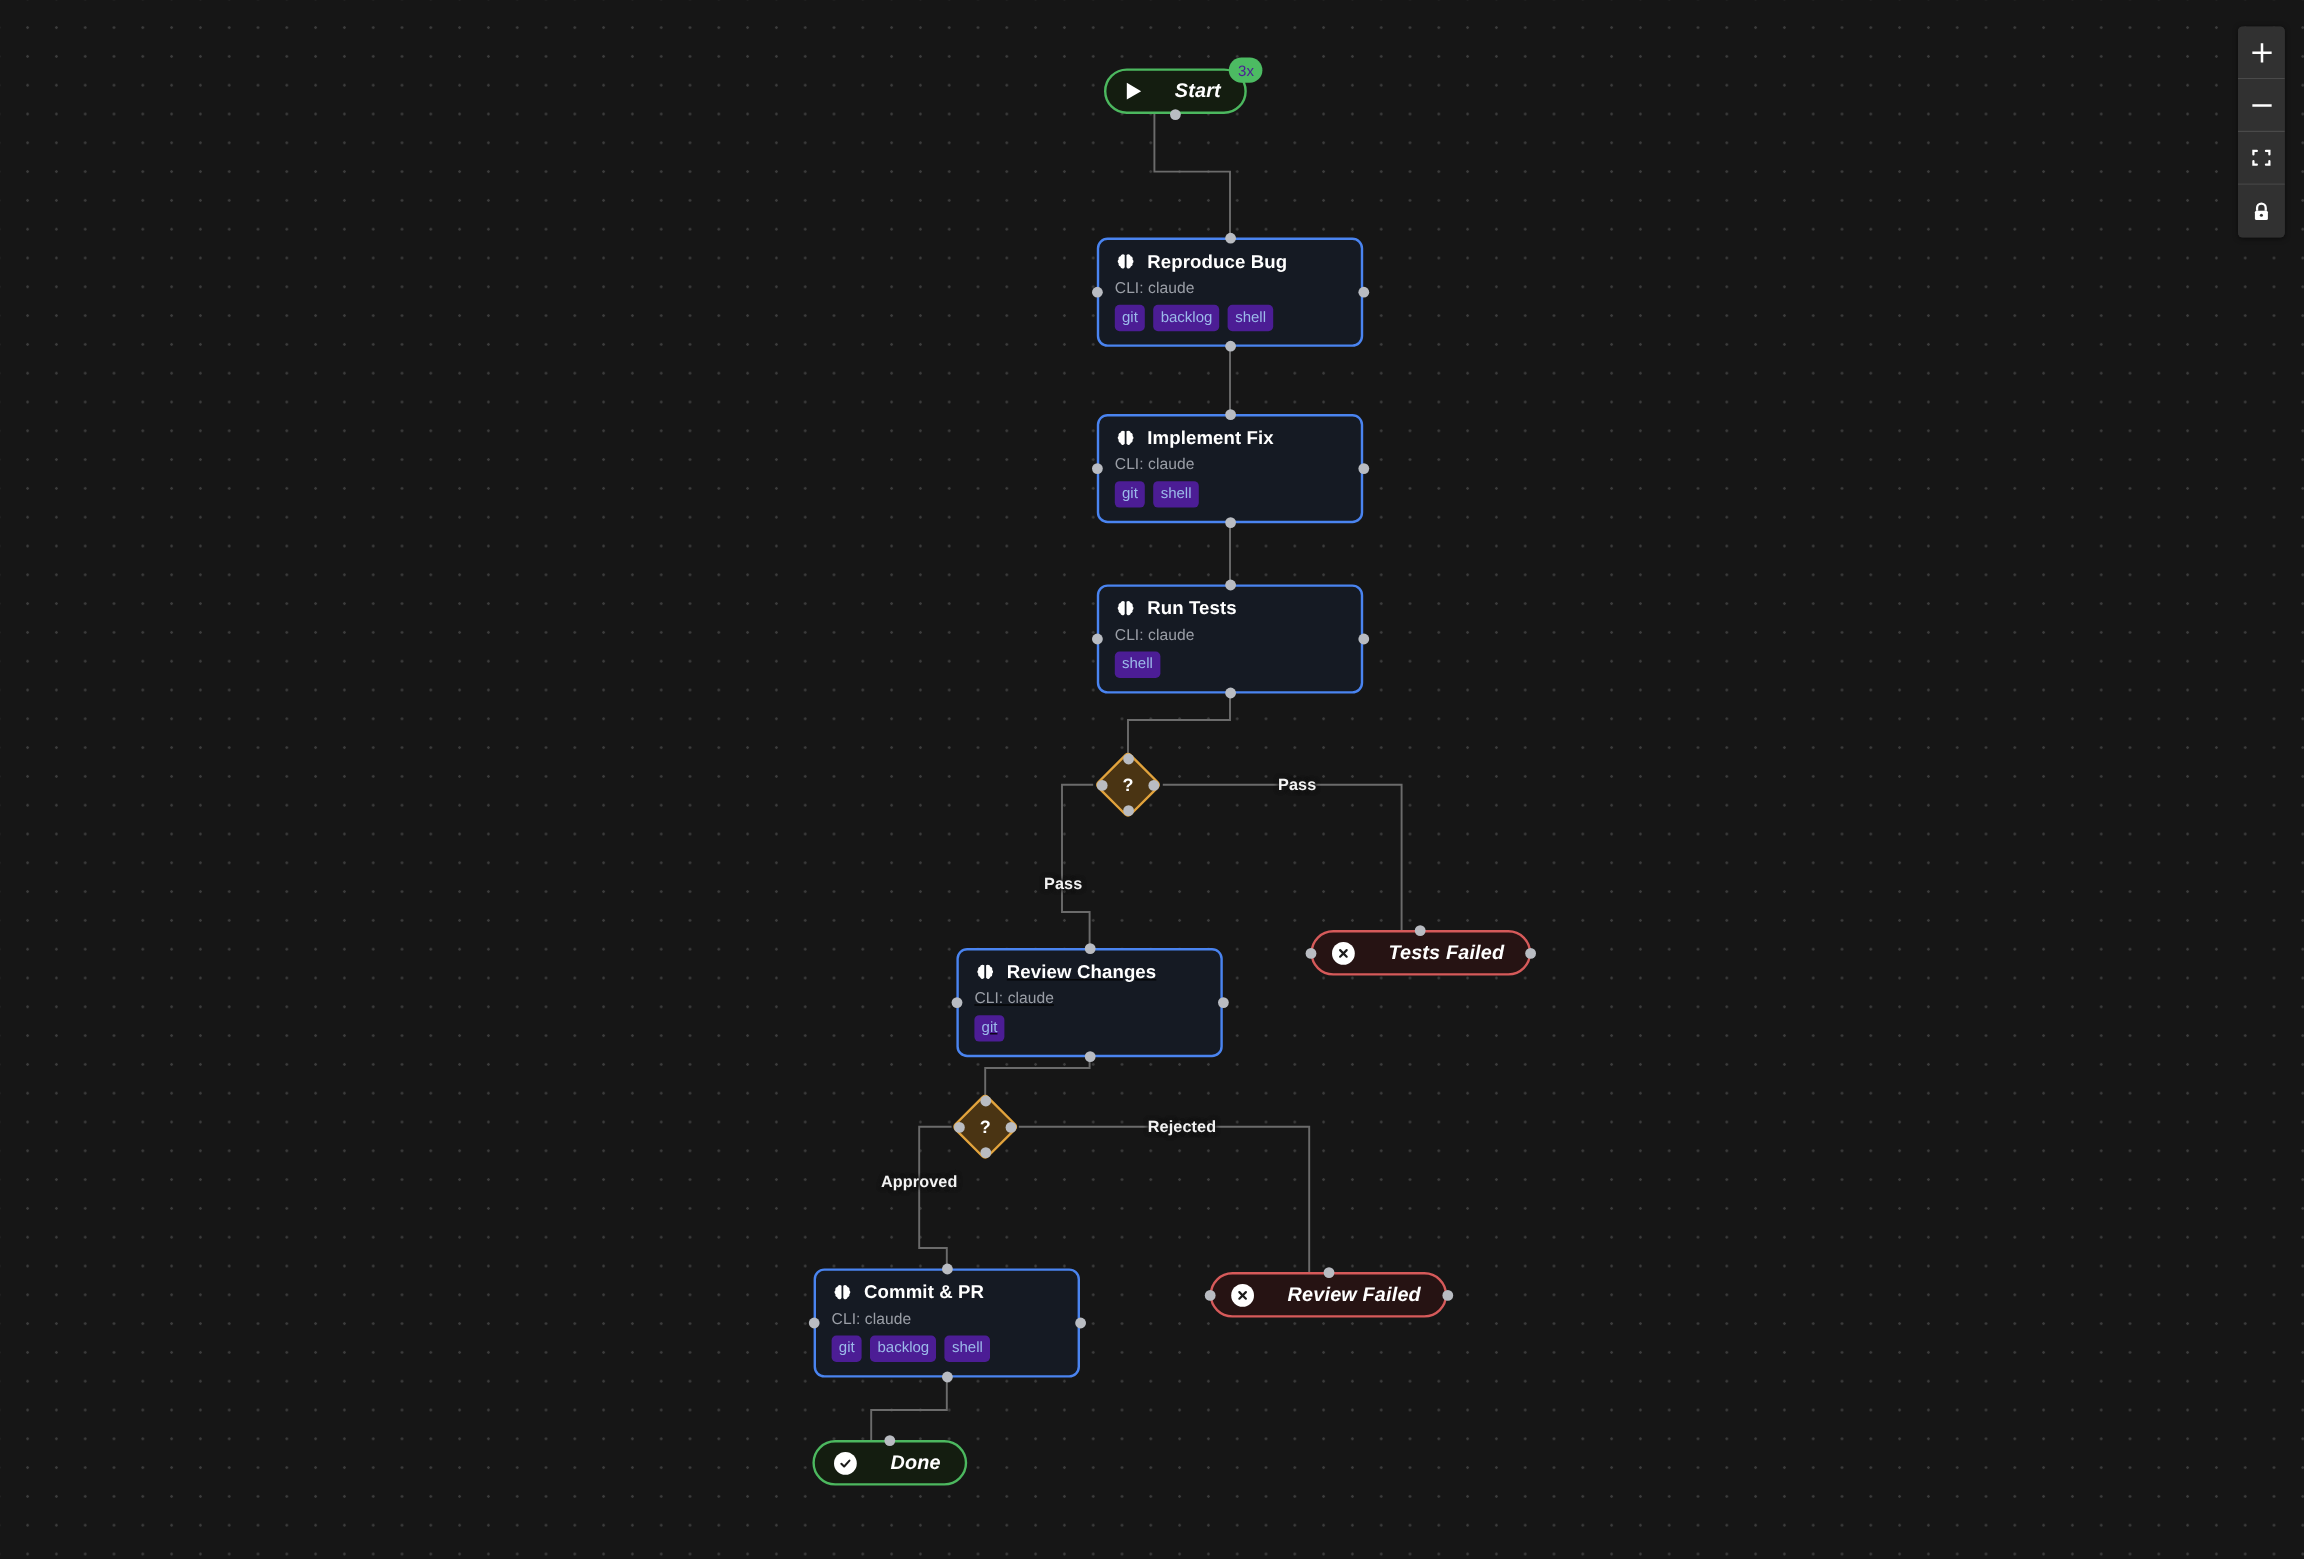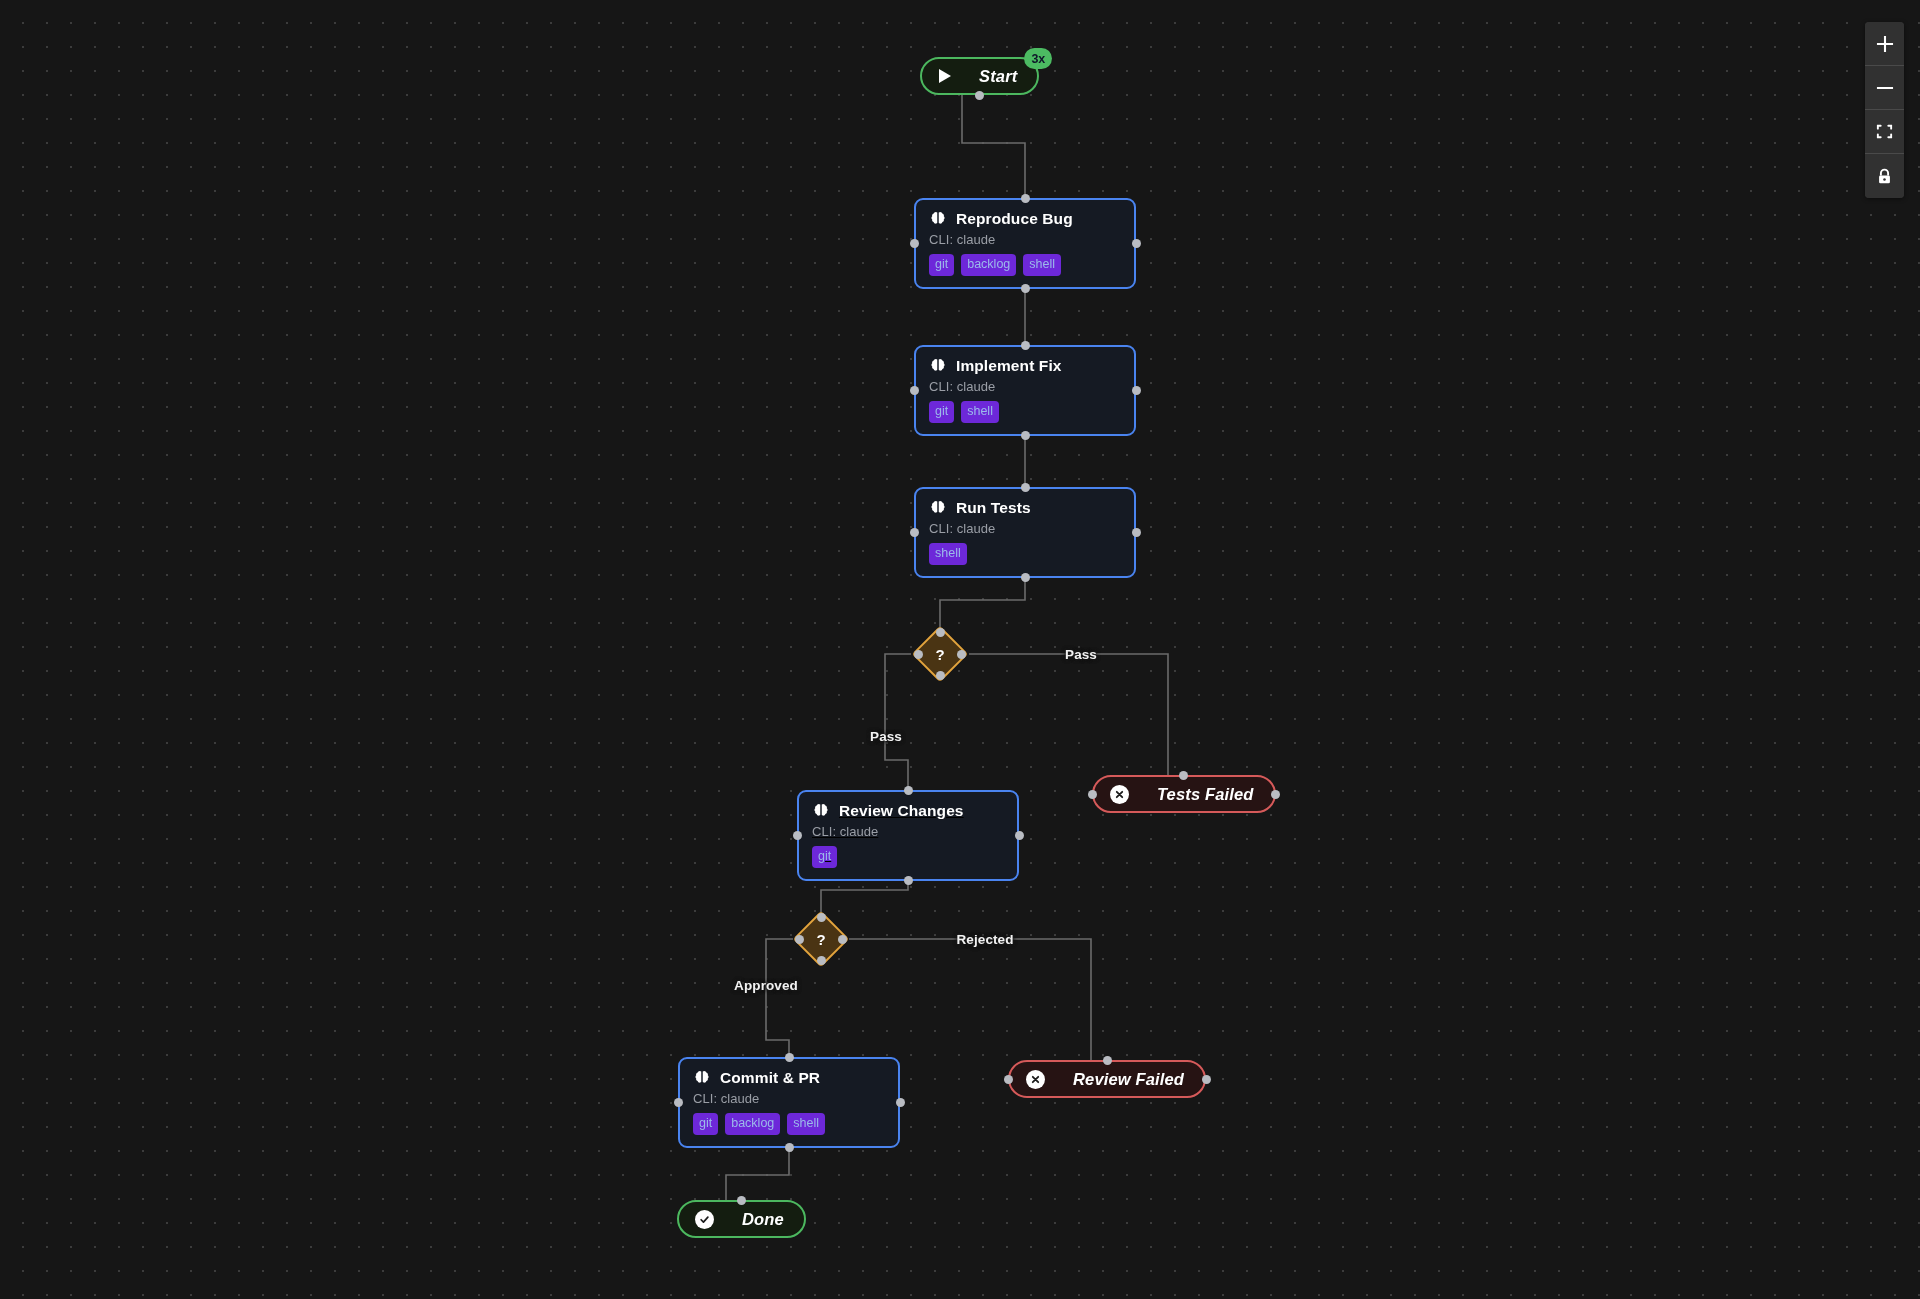--- a/index.html
+++ b/index.html
@@ -112,23 +112,23 @@
 
   .badge {
     position: absolute;
     top: -9px;
     right: -13px;
     min-width: 28px;
     height: 21px;
     padding: 0 7px;
     border-radius: 11px;
     background: #4cbb62;
-    color: #0f172a;
+    color: #4c1d95;
     font-size: 12.5px;
-    font-weight: 700;
+    font-weight: 400;
     display: flex;
     align-items: center;
     justify-content: center;
     z-index: 7;
   }
 
   
   .task {
     width: 222px;
     border: 2px solid #4a84f0;
@@ -149,21 +149,21 @@
     letter-spacing: .1px;
   }
   .task-sub {
     color: #9a9ea6;
     font-size: 13px;
     margin-bottom: 7px;
     letter-spacing: .05px;
   }
   .tags { display: flex; gap: 7px; flex-wrap: wrap; }
   .tag {
-    background: #6d28d9;
+    background: #4c1d95;
     color: #9cbaea;
     font-size: 12.5px;
     line-height: 1;
     padding: 4px 6px 5px 6px;
     border-radius: 4px;
   }
 
   .brain { width: 18px; height: 18px; flex: none; display: block; }
 
   

